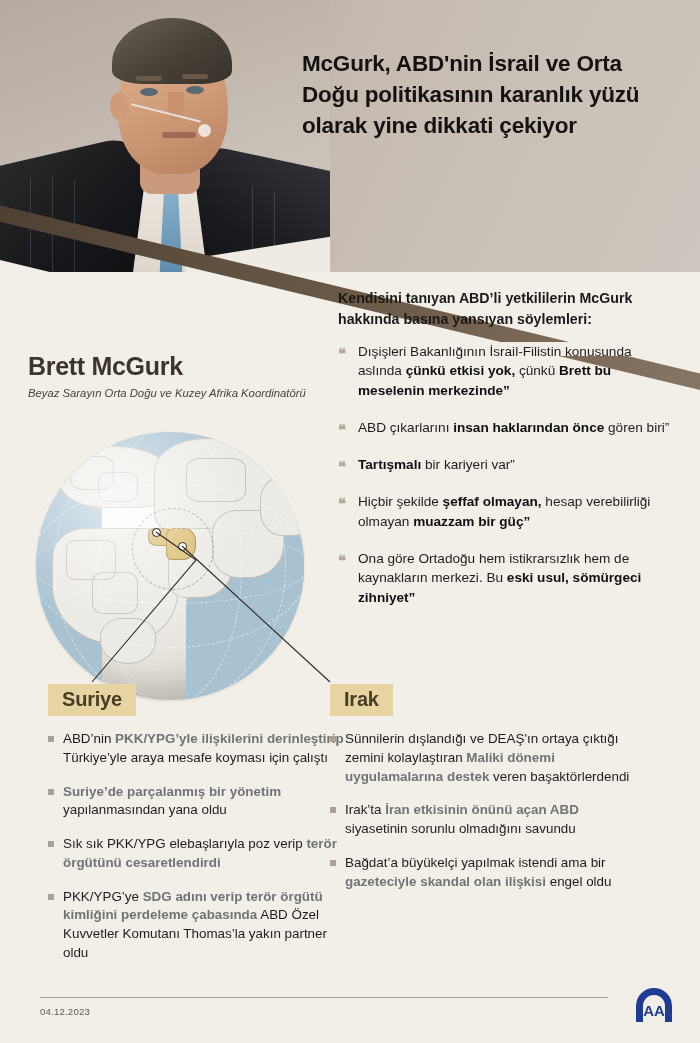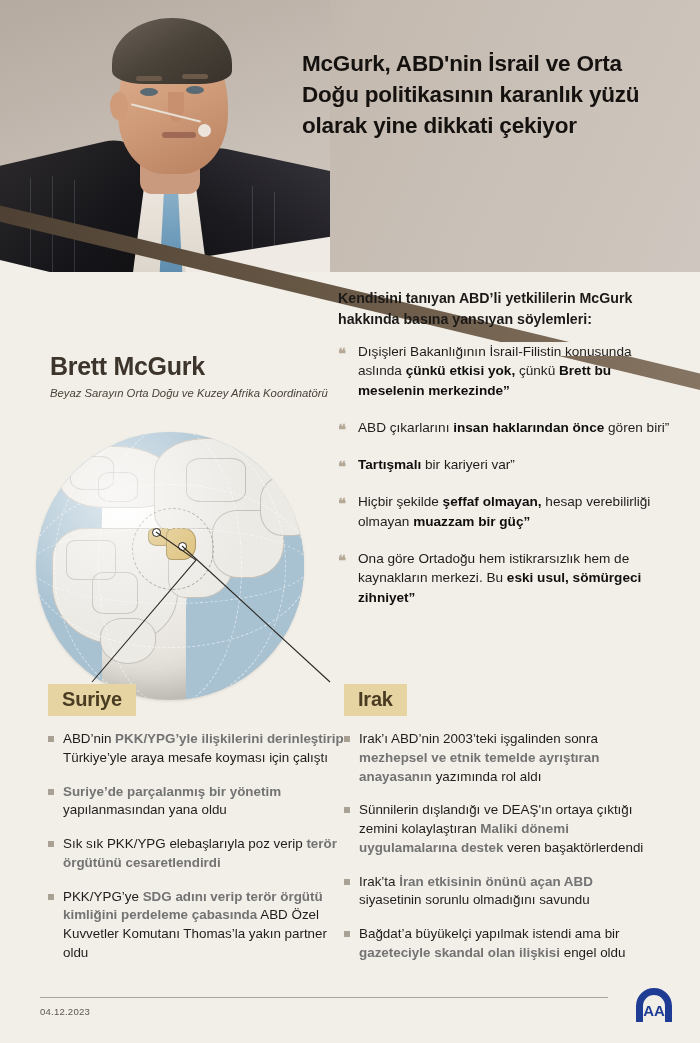--- a/index.html
+++ b/index.html
@@ -107,21 +107,21 @@
     width: 360px;
     z-index: 8;
     color: #14110f;
     font-size: 22.5px;
     font-weight: bold;
     line-height: 1.38;
     letter-spacing: -0.2px;
   }
 
   
-  #name-block { position:absolute; left:50px; top:352px; width:290px; z-index:9; }
+  #name-block { position:absolute; left:28px; top:352px; width:290px; z-index:9; }
   #person-name {
     font-size: 25px; font-weight: bold; color:#3d352c; letter-spacing:-0.3px;
   }
   #person-role {
     margin-top:5px; font-size:11.3px; font-style:italic; color:#4a4238; line-height:1.35;
   }
 
   
   #globe-wrap { position:absolute; left:36px; top:432px; width:268px; height:268px; z-index:7; }
   #globe {
@@ -156,21 +156,21 @@
   }
   .quote-item .qmark {
     position:absolute; left:0; top:1px;
     font-size:15px; font-weight:bold; color:#b6a997; letter-spacing:-1px;
   }
   .quote-item b { font-weight:bold; color:#100f0e; }
 
   
   .col { position:absolute; top:684px; width:300px; z-index:9; }
   #col-suriye { left:48px; }
-  #col-irak   { left:344px; }
+  #col-irak   { left:330px; }
   .col-tag {
     display:inline-block;
     background:#e6d4a2;
     color:#4a3c23;
     font-size:20px; font-weight:bold;
     padding:4px 14px 5px 14px;
     letter-spacing:-0.2px;
   }
   .bullets { margin-top:14px; }
   .bullet {
@@ -303,21 +303,20 @@
         <div class="bullet">ABD’nin <b>PKK/YPG’yle ilişkilerini derinleştirip</b> Türkiye’yle araya mesafe koyması için çalıştı</div>
         <div class="bullet"><b>Suriye’de parçalanmış bir yönetim</b> yapılanmasından yana oldu</div>
         <div class="bullet">Sık sık PKK/YPG elebaşlarıyla poz verip <b>terör örgütünü cesaretlendirdi</b></div>
         <div class="bullet">PKK/YPG’ye <b>SDG adını verip terör örgütü kimliğini perdeleme çabasında</b> ABD Özel Kuvvetler Komutanı Thomas’la yakın partner oldu</div>
       </div>
   </div>
 
   <div class="col" id="col-irak">
     <span class="col-tag">Irak</span>
     <div class="bullets">
-        <div class="bullet">Irak’ı ABD’nin 2003’teki işgalinden sonra <b>mezhepsel ve etnik temelde ayrıştıran anayasanın</b> yazımında rol aldı</div>
         <div class="bullet">Sünnilerin dışlandığı ve DEAŞ'ın ortaya çıktığı zemini kolaylaştıran <b>Maliki dönemi uygulamalarına destek</b> veren başaktörlerdendi</div>
         <div class="bullet">Irak’ta <b>İran etkisinin önünü açan ABD</b> siyasetinin sorunlu olmadığını savundu</div>
         <div class="bullet">Bağdat’a büyükelçi yapılmak istendi ama bir <b>gazeteciyle skandal olan ilişkisi</b> engel oldu</div>
       </div>
   </div>
 
   <div id="footer-rule"></div>
   <div id="footer-date">04.12.2023</div>
   <svg id="aa-logo" viewBox="0 0 44 40">
     <path d="M4 36 V20 A18 18 0 0 1 40 20 V36 H33 V20 A11 11 0 0 0 11 20 V36 Z" fill="#1f3c95"></path>

